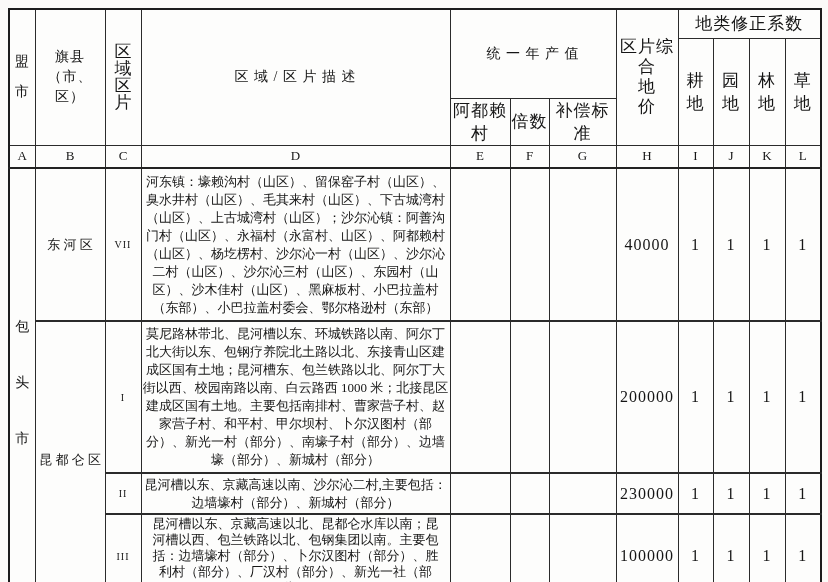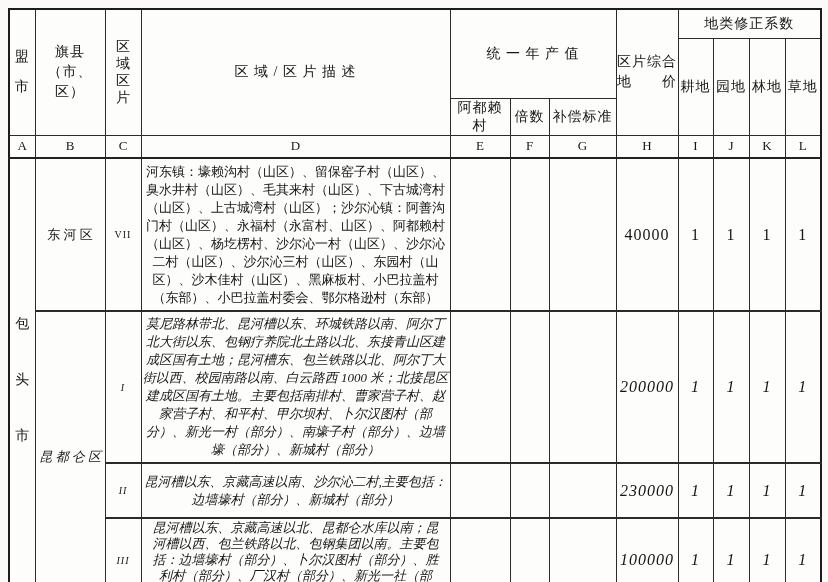--- a/index.html
+++ b/index.html
@@ -27,43 +27,43 @@
     overflow:hidden;
   }
   table.grid{border:2px solid #1c1c1c;}
   tr.hr1{height:29px;}
   tr.hr2{height:60px;}
   tr.hr3{height:30px;}
   tr.letters{height:23px;}
   tr.letters td{font-size:13px;border-bottom:2px solid #222;}
   tr.dr1{height:153px;}
   tr.dr2{height:152px;}
-  tr.dr3{height:55px;}
+  tr.dr3{height:41px;}
   tr.dr4{height:66px;}
-  th{font-size:14px;font-weight:bold;letter-spacing:1px;}
+  th{font-size:17px;font-weight:bold;letter-spacing:1px;}
   th.big{font-size:14px;margin-left:23px;}
   .two-line{white-space:pre-line;line-height:20px;}
   .vhead{white-space:pre-line;line-height:30px;font-size:14px;}
   .vzone{white-space:pre-line;line-height:17px;letter-spacing:0;}
   .vcity{
     white-space:pre-line;line-height:56px;
     font-size:14px;font-weight:normal;letter-spacing:0;
   }
   td.county{font-size:13px;letter-spacing:0;margin-left:16px;}
   td.zone{font-size:10px;letter-spacing:1px;}
   td.desc{
     text-align:justify;
     font-size:13px;line-height:18px;
     padding:3px 7px 2px 7px;
     letter-spacing:0;
   }
   tr.dr4 td.desc{line-height:16px;padding:1px 7px;}
   td.num{font-size:16px;letter-spacing:1px;}
   tr.dr1 td,tr.dr2 td,tr.dr3 td,tr.dr4 td{border-width:1px;text-align:center;}
-  tr.dr2 td,tr.dr3 td,tr.dr4 td{border-top-width:2px;font-style:italic;}
+  tr.dr2 td,tr.dr3 td,tr.dr4 td{border-top-width:2px;}
 </style>
 </head>
 <body>
 
 <div class="page">
   <table class="grid">
     <colgroup>
       <col style="width:26px">
         <col style="width:70px">
         <col style="width:36px">

